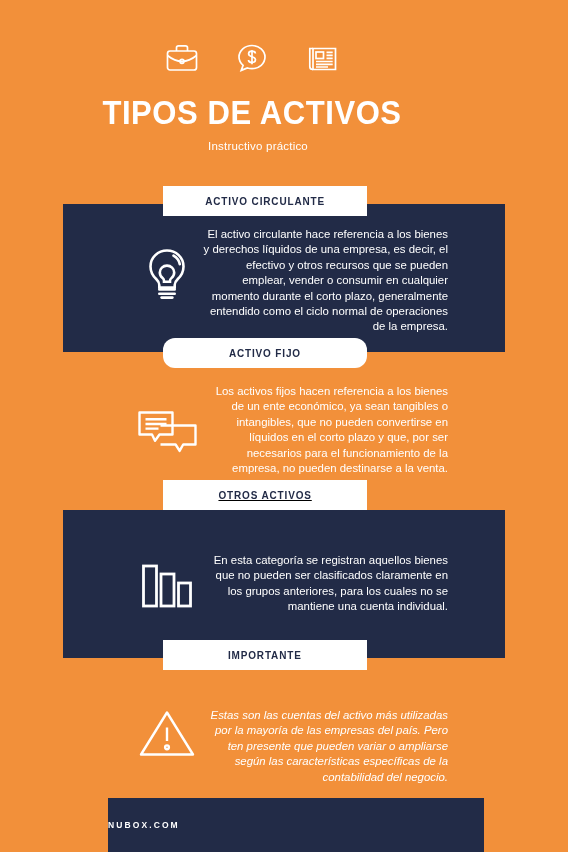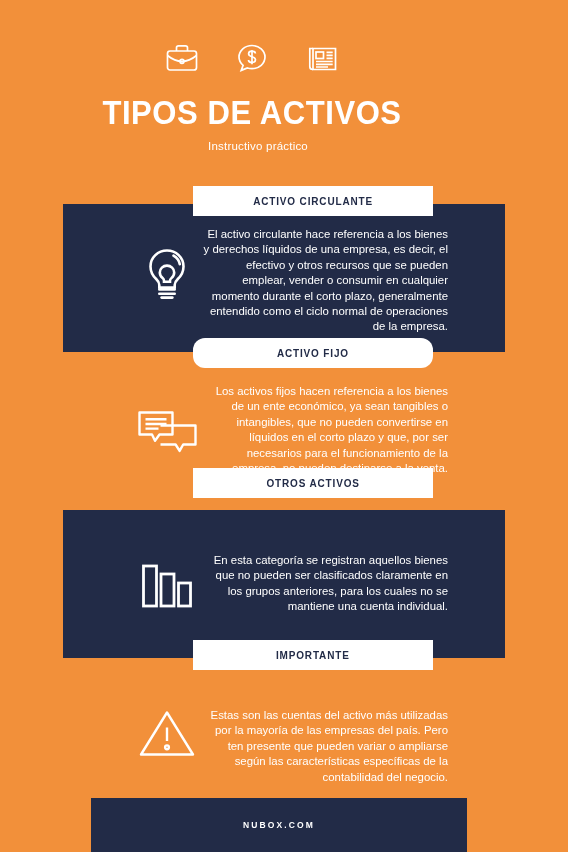--- a/index.html
+++ b/index.html
@@ -28,45 +28,44 @@
     margin:8px 0 0 0;text-align:center;color:#ffffff;
     font-size:11.5px;font-weight:normal;letter-spacing:0.2px;padding-left:12px;
   }
 
   
   .section{position:absolute;left:0;width:568px;}
   .panel{position:absolute;left:63px;width:442px;background:#222b47;}
   .panel.light{background:transparent;}
 
   .label-box{
-    position:absolute;left:163px;width:240px;height:30px;
+    position:absolute;left:163px;width:204px;height:30px;
     background:#ffffff;display:flex;align-items:center;justify-content:center;
     z-index:5;
-    margin-left:30px;
   }
   .label-box span{
     color:#222b47;font-size:10.5px;font-weight:bold;letter-spacing:0.9px;
     transform:scaleX(0.95);
   }
   .bodyicon{
     position:absolute;left:136px;width:62px;display:flex;
     align-items:center;justify-content:center;
   }
   .bodyicon svg{display:block;}
   .bodytext{
     position:absolute;left:203px;width:245px;
     color:#ffffff;font-size:11.4px;line-height:15.4px;
     font-family:"Liberation Sans", sans-serif;
     text-align:right;
   }
 
   
   .footer{
-    position:absolute;left:91px;top:798px;width:376px;height:54px;
-    background:#222b47;display:flex;align-items:center;justify-content:center;
+    position:absolute;left:108px;top:798px;width:376px;height:54px;
+    background:#222b47;display:flex;align-items:center;
   }
   .footer span{
     color:#ffffff;font-size:8.5px;font-weight:bold;letter-spacing:2.1px;
   }
 </style>
 </head>
 <body>
 
 <div id="page">
 
@@ -140,21 +139,21 @@
         <path d="M9.5 12.2h21M9.5 17h21M9.5 21.6h13"></path>
       </svg>
     </div>
 
     <div class="bodytext" style="top:384px;">Los activos fijos hacen referencia a los bienes de un ente económico, ya sean tangibles o intangibles, que no pueden convertirse en líquidos en el corto plazo y que, por ser necesarios para el funcionamiento de la empresa, no pueden destinarse a la venta.</div>
   </div>
 
   <div class="section">
     <div class="panel" style="top:510px;height:148px;"></div>
 
-    <div class="label-box" style="top:468px;">
+    <div class="label-box" style="top:480px;text-decoration:underline;">
       <span>OTROS ACTIVOS</span>
     </div>
 
     <div class="bodyicon" style="top:558px;height:56px;">
       <svg width="56" height="52" viewBox="0 0 56 52" fill="none" stroke="#ffffff" stroke-width="2.8">
         <rect x="4.5" y="6" width="13" height="40"></rect>
         <rect x="22" y="14" width="13" height="32"></rect>
         <rect x="39.5" y="23" width="12" height="23"></rect>
       </svg>
     </div>
@@ -170,20 +169,20 @@
     </div>
 
     <div class="bodyicon" style="top:704px;height:58px;">
       <svg width="58" height="52" viewBox="0 0 58 52" fill="none" stroke="#ffffff" stroke-width="2.4" stroke-linejoin="round">
         <path d="M29 5.5 55 47.5H3z"></path>
         <path d="M29 20.5v13.5"></path>
         <circle cx="29" cy="40.3" r="1.9"></circle>
       </svg>
     </div>
 
-    <div class="bodytext" style="top:708px;">Estas son las cuentas del activo más utilizadas por la mayoría de las empresas del país. Pero ten presente que pueden variar o ampliarse según las características específicas de la contabilidad del negocio.</div>
+    <div class="bodytext" style="top:708px;font-style:italic;">Estas son las cuentas del activo más utilizadas por la mayoría de las empresas del país. Pero ten presente que pueden variar o ampliarse según las características específicas de la contabilidad del negocio.</div>
   </div>
 
   <div class="footer">
     <span>NUBOX.COM</span>
   </div>
 
 </div>
 
 </body></html>

